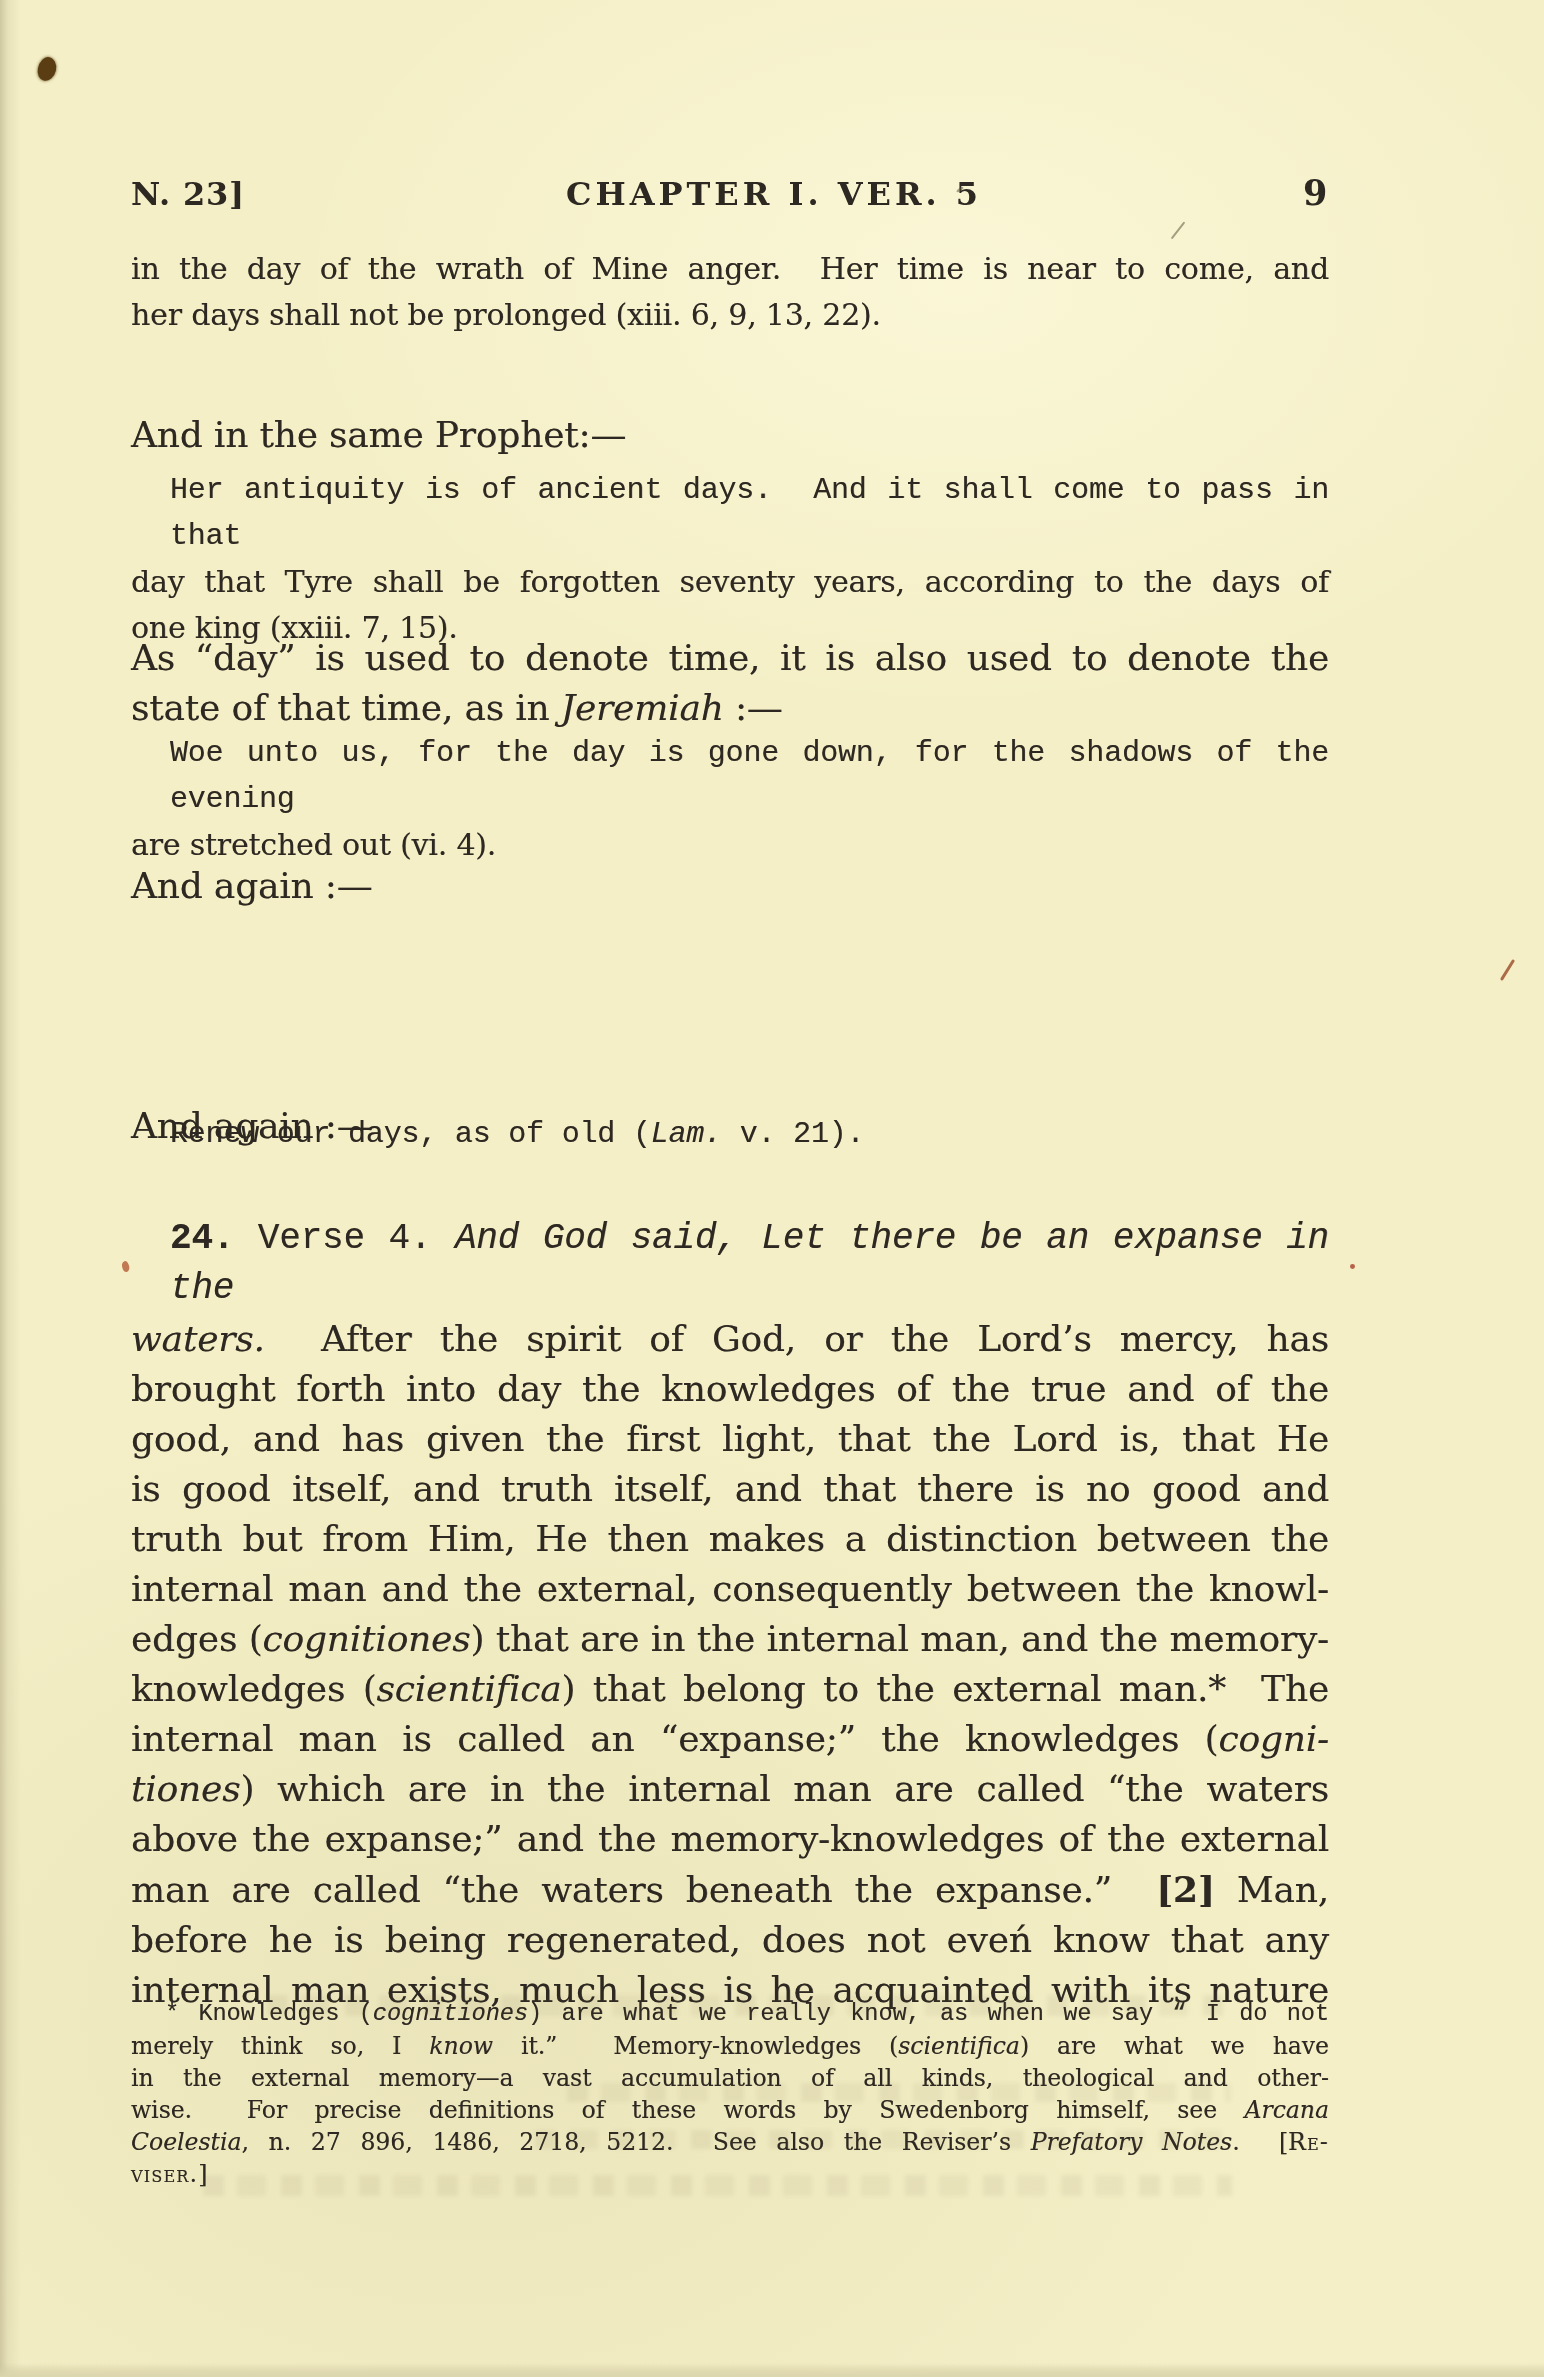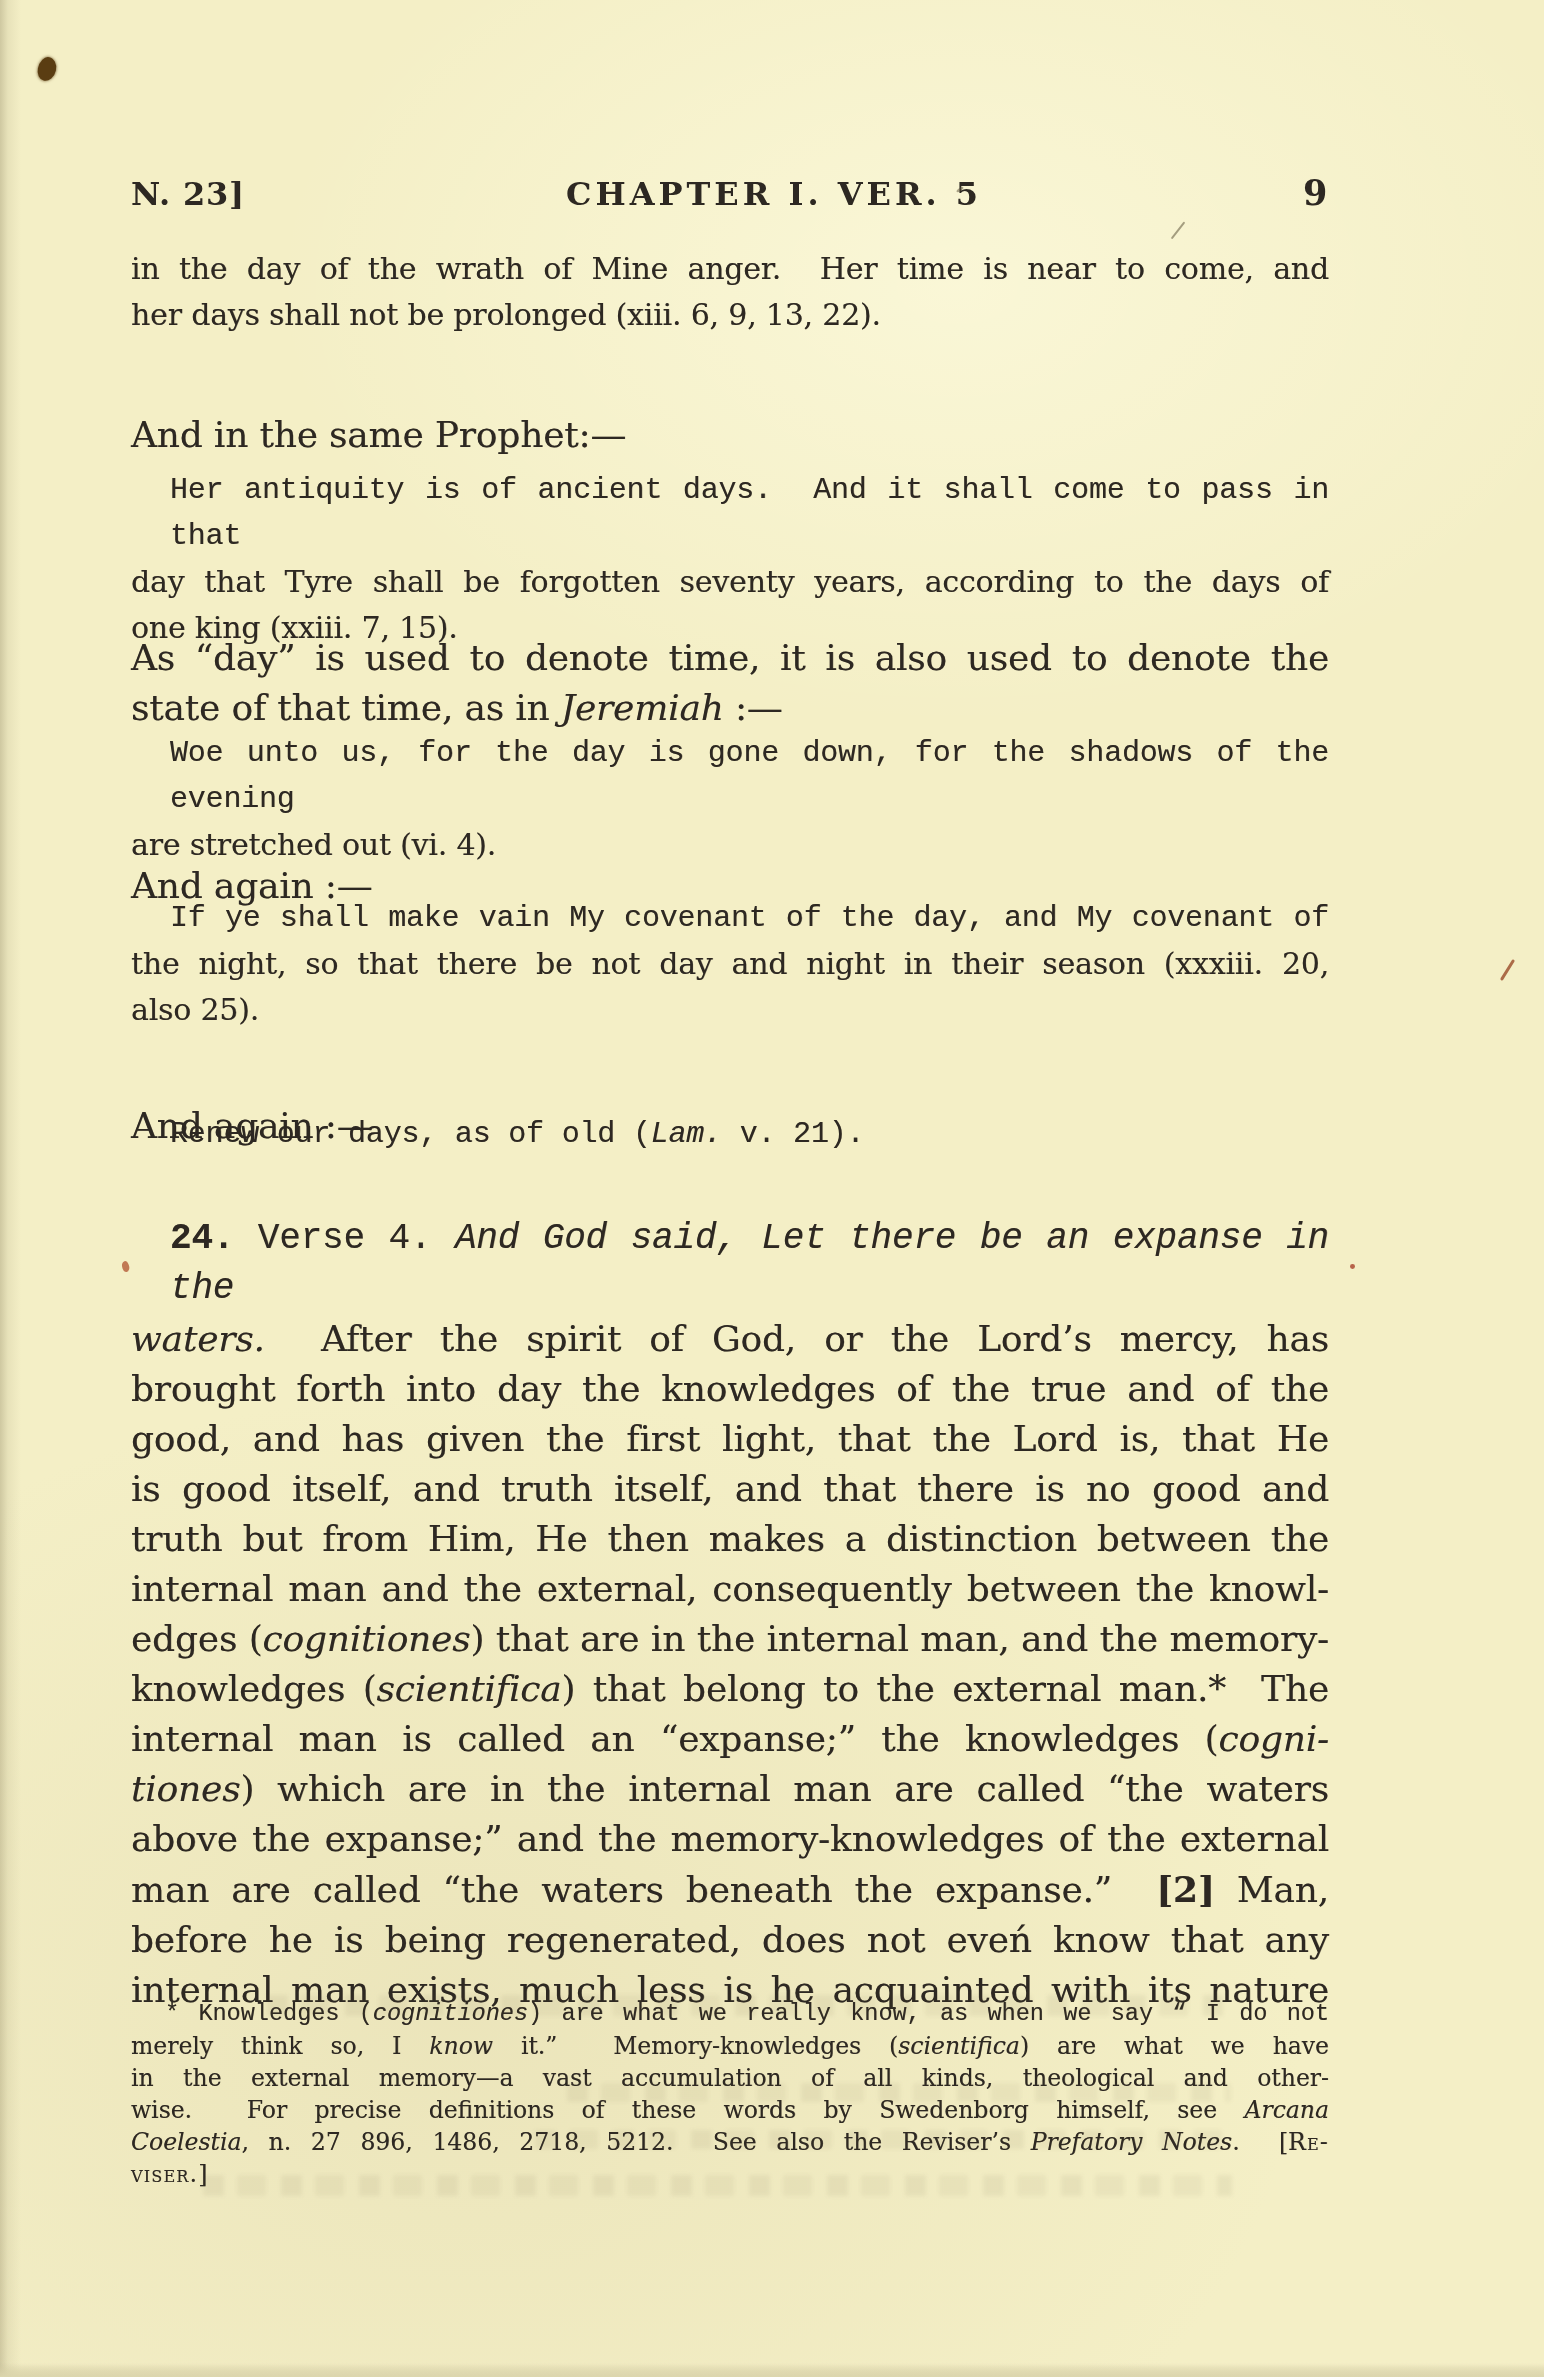--- a/index.html
+++ b/index.html
@@ -131,25 +131,20 @@
       <div class="line"><span>As “day” is used to denote time, it is also used to denote the</span></div>
       <div class="line last"><span>state of that time, as in </span><span class="i">Jeremiah</span><span> :—</span></div>
     </div>
   <div id="p5" class="para para-quote">
       <div class="line indent"><span>Woe unto us, for the day is gone down, for the shadows of the evening</span></div>
       <div class="line last"><span>are stretched out (vi. 4).</span></div>
     </div>
   <div id="p6" class="para para-main">
       <div class="line last"><span>And again :—</span></div>
     </div>
-  <div id="p7" class="para para-quote">
-      <div class="line indent"><span>If ye shall make vain My covenant of the day, and My covenant of</span></div>
-      <div class="line"><span>the night, so that there be not day and night in their season (xxxiii. 20,</span></div>
-      <div class="line last"><span>also 25).</span></div>
-    </div>
   <div id="p8" class="para para-main">
       <div class="line last"><span>And again :—</span></div>
     </div>
   <div id="p9" class="para para-quote">
       <div class="line indent last"><span>Renew our days, as of old (</span><span class="i">Lam.</span><span> v. 21).</span></div>
     </div>
   <div id="p10" class="para para-main">
       <div class="line indent"><span class="b">24.</span><span> Verse 4. </span><span class="i">And God said, Let there be an expanse in the</span></div>
       <div class="line"><span class="i">waters.</span><span>&nbsp; After the spirit of God, or the Lord’s mercy, has</span></div>
       <div class="line"><span>brought forth into day the knowledges of the true and of the</span></div>

